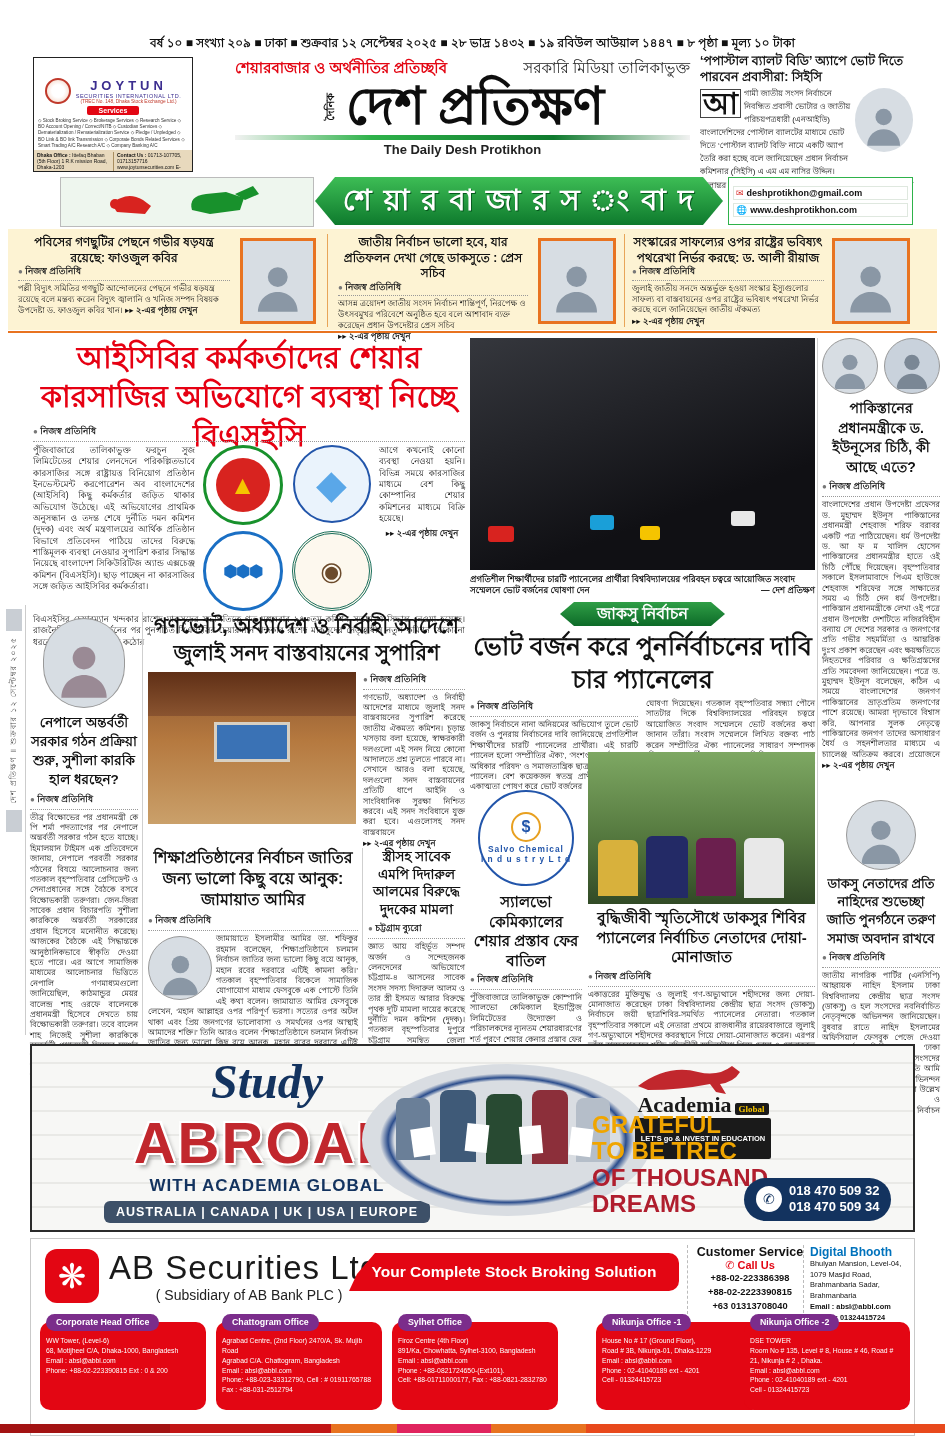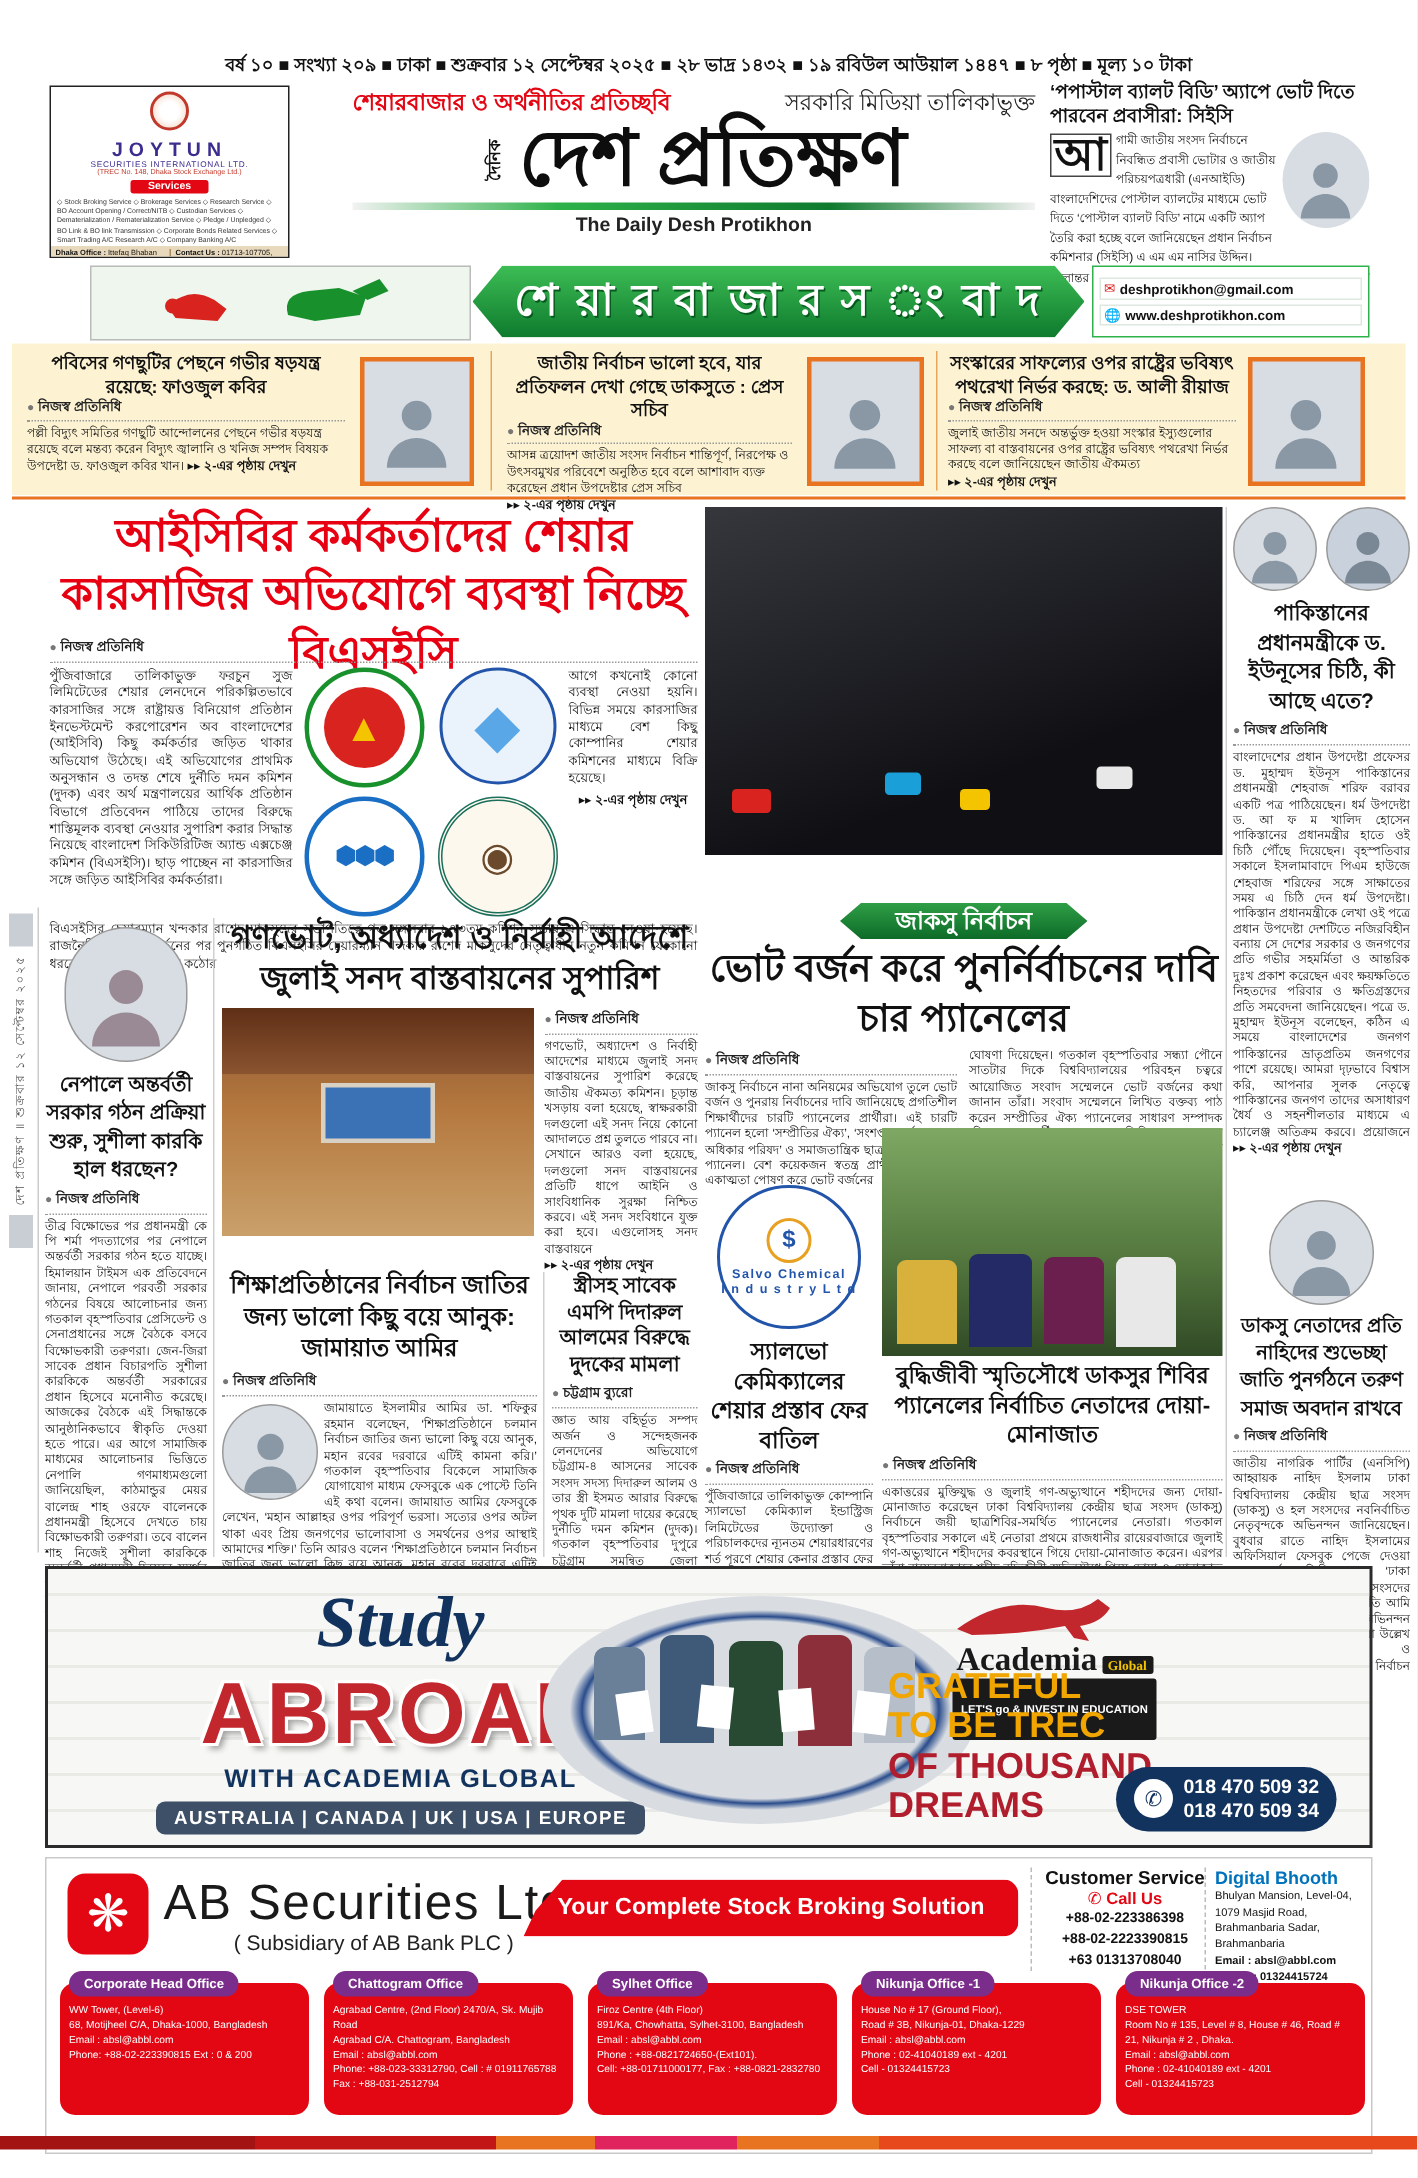--- a/index.html
+++ b/index.html
@@ -93,21 +93,21 @@
   .salvo-circle .stext{color:#2255aa;font-size:8.4px;font-weight:bold;text-align:center;line-height:1.2;letter-spacing:1px;}
 </style>
 </head>
 <body>
 
 <div class="page">
 
   <div class="abs ctr dateline">বর্ষ ১০ ■ সংখ্যা ২০৯ ■ ঢাকা ■ শুক্রবার ১২ সেপ্টেম্বর ২০২৫ ■ ২৮ ভাদ্র ১৪৩২ ■ ১৯ রবিউল আউয়াল ১৪৪৭ ■ ৮ পৃষ্ঠা ■ মূল্য ১০ টাকা</div>
 
   <div class="abs joytun ctr">
-    <div style="display:flex;align-items:center;justify-content:center;gap:5px;margin-top:3px;flex-direction:column;">
+    <div style="display:flex;align-items:center;justify-content:center;gap:5px;margin-top:20px;">
       <span class="jt-logo"></span>
       <span>
         <div class="jt-name">JOYTUN</div>
         <div class="jt-sub">SECURITIES INTERNATIONAL LTD.</div>
         <div class="jt-trec">(TREC No. 148, Dhaka Stock Exchange Ltd.)</div>
       </span>
     </div>
     <div style="margin:2px 0;"><span class="jt-servlbl">Services</span></div>
     <div class="jt-serv">◇ Stock Broking Service  ◇ Brokerage Services  ◇ Research Service  ◇ BO Account Opening / Correct/NITB  ◇ Custodian Services  ◇ Dematerialization / Rematerialization Service  ◇ Pledge / Unpledged  ◇ BO Link &amp; BO link Transmission  ◇ Corporate Bonds Related Services  ◇ Smart Trading A/C Research A/C  ◇ Company Banking A/C</div>
     <div class="jt-foot">
@@ -239,20 +239,23 @@
     </div>
     <div class="body-sm jst" style="margin-top:3px;">বিএসইসির চেয়ারম্যান খন্দকার রাশেদ মাকসুদের সভাপতিত্বে গত মঙ্গলবার ৯৭৩তম কমিশন সভায় এ সিদ্ধান্ত নেওয়া হয়েছে। রাজনৈতিক পট পরিবর্তনের পর পুনর্গঠিত বিএসইসির চেয়ারম্যান খন্দকার রাশেদ মাকসুদের নেতৃত্বাধীন নতুন কমিশন যেকোনো ধরনের কারসাজির বিরুদ্ধে কঠোর</div>
   </div>
 
   <div class="abs photo" style="left:470px;top:338px;width:345px;height:232px;">
     <div style="position:absolute;left:18px;bottom:28px;width:26px;height:16px;background:#d8231f;border-radius:3px;"></div>
     <div style="position:absolute;left:120px;bottom:40px;width:24px;height:15px;background:#1a9fd8;border-radius:3px;"></div>
     <div style="position:absolute;left:170px;bottom:30px;width:20px;height:14px;background:#f5c400;border-radius:3px;"></div>
     <div style="position:absolute;right:60px;bottom:44px;width:24px;height:15px;background:#e8e8e8;border-radius:3px;"></div>
   </div>
+  <div class="abs caption" style="left:470px;top:574px;width:345px;">
+    <span>প্রগতিশীল শিক্ষার্থীদের চারটি প্যানেলের প্রার্থীরা বিশ্ববিদ্যালয়ের পরিবহন চত্বরে আয়োজিত সংবাদ সম্মেলনে ভোট বর্জনের ঘোষণা দেন</span> <span style="float:right;">— দেশ প্রতিক্ষণ</span>
+  </div>
   <div class="abs greenbanner" style="left:560px;top:602px;width:165px;height:24px;">জাকসু নির্বাচন</div>
   <div class="abs sect" style="left:470px;top:630px;width:345px;">
     <h3 style="font-size:25px;">ভোট বর্জন করে পুনর্নির্বাচনের দাবি চার প্যানেলের</h3>
     <div style="display:flex;gap:8px;margin-top:4px;">
       <div style="width:168px;">
         <div class="byline"><span class="dot">●</span> <span>নিজস্ব প্রতিনিধি</span></div>
         <div class="dotline"></div>
         <div class="body-xs jst">জাকসু নির্বাচনে নানা অনিয়মের অভিযোগ তুলে ভোট বর্জন ও পুনরায় নির্বাচনের দাবি জানিয়েছে প্রগতিশীল শিক্ষার্থীদের চারটি প্যানেলের প্রার্থীরা। এই চারটি প্যানেল হলো ‘সম্প্রীতির ঐক্য’, ‘সংশপ্তক পর্ষদ’, ‘স্বতন্ত্র অধিকার পরিষদ’ ও সমাজতান্ত্রিক ছাত্রফ্রন্টের আংশিক প্যানেল। বেশ কয়েকজন স্বতন্ত্র প্রার্থী তাঁদের সঙ্গে একাত্মতা পোষণ করে ভোট বর্জনের</div>
       </div>
       <div style="flex:1;">
@@ -468,21 +471,21 @@
       <div>Fax : +88-031-2512794</div>
   </div>
   <div class="office" style="left:392px;">
     <span class="olabel">Sylhet Office</span>
     <div>Firoz Centre (4th Floor)</div>
       <div>891/Ka, Chowhatta, Sylhet-3100, Bangladesh</div>
       <div>Email : absl@abbl.com</div>
       <div>Phone : +88-0821724650-(Ext101).</div>
       <div>Cell: +88-01711000177, Fax : +88-0821-2832780</div>
   </div>
-  <div class="office" style="left:568px;">
+  <div class="office" style="left:596px;">
     <span class="olabel">Nikunja Office -1</span>
     <div>House No # 17 (Ground Floor),</div>
       <div>Road # 3B, Nikunja-01, Dhaka-1229</div>
       <div>Email : absl@abbl.com</div>
       <div>Phone : 02-41040189 ext - 4201</div>
       <div>Cell - 01324415723</div>
   </div>
   <div class="office" style="left:744px;">
     <span class="olabel">Nikunja Office -2</span>
     <div>DSE TOWER</div>

